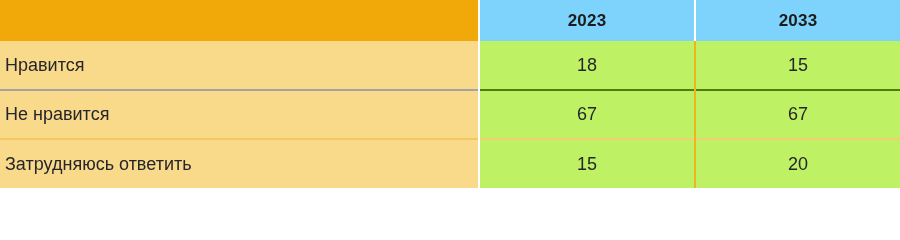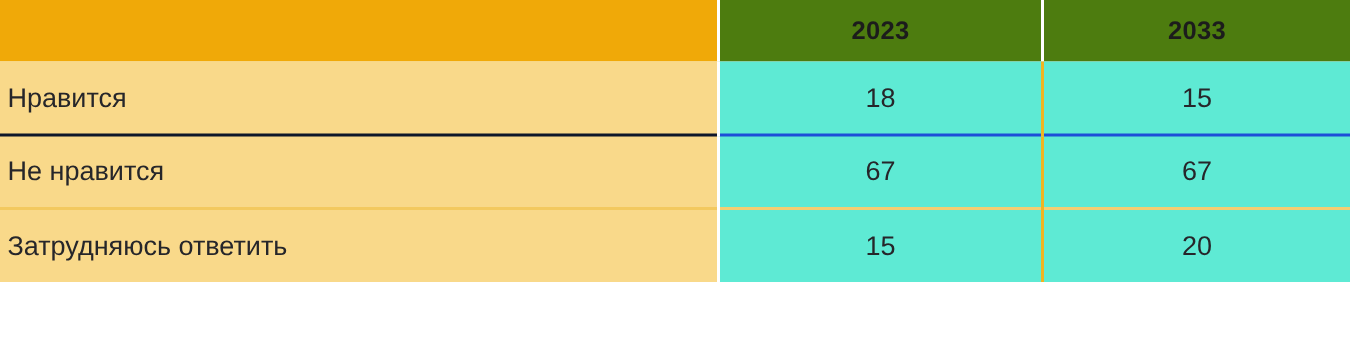--- a/index.html
+++ b/index.html
@@ -28,21 +28,21 @@
   }
 
   col.col-label  { width: 479px; }
   col.col-y2023  { width: 216px; }
   col.col-y2024  { width: 205px; }
 
   
   thead tr.header-row { height: 41px; }
 
   thead th {
-    background: #4d7c0f;
+    background: #7dd3fc;
     color: #1c1c1c;
     font-size: 17px;
     font-weight: bold;
     text-align: center;
     padding: 0;
     margin: 0;
     vertical-align: middle;
     letter-spacing: 0.2px;
   }
 
@@ -68,34 +68,34 @@
 
   td.cell-label {
     background: #F9D98A;
     padding-left: 5px;
     text-align: left;
     border-right: 2px solid #ffffff;
     white-space: nowrap;
   }
 
   td.cell-value {
-    background: #5eead4;
+    background: #bef264;
     text-align: center;
   }
 
   td.cell-value.col-2023 {
     border-right: 2px solid #F0B422;
   }
 
   
   tbody tr.row-sep-strong td.cell-label {
-    border-top: 2px solid #0f172a;
+    border-top: 2px solid #a3a3a3;
   }
   tbody tr.row-sep-strong td.cell-value {
-    border-top: 2px solid #1d4ed8;
+    border-top: 2px solid #4d7c0f;
   }
   tbody tr.row-sep-light td.cell-label {
     border-top: 2px solid #F3C95F;
   }
   tbody tr.row-sep-light td.cell-value {
     border-top: 2px solid #F5CE72;
   }
 </style>
 </head>
 <body>

